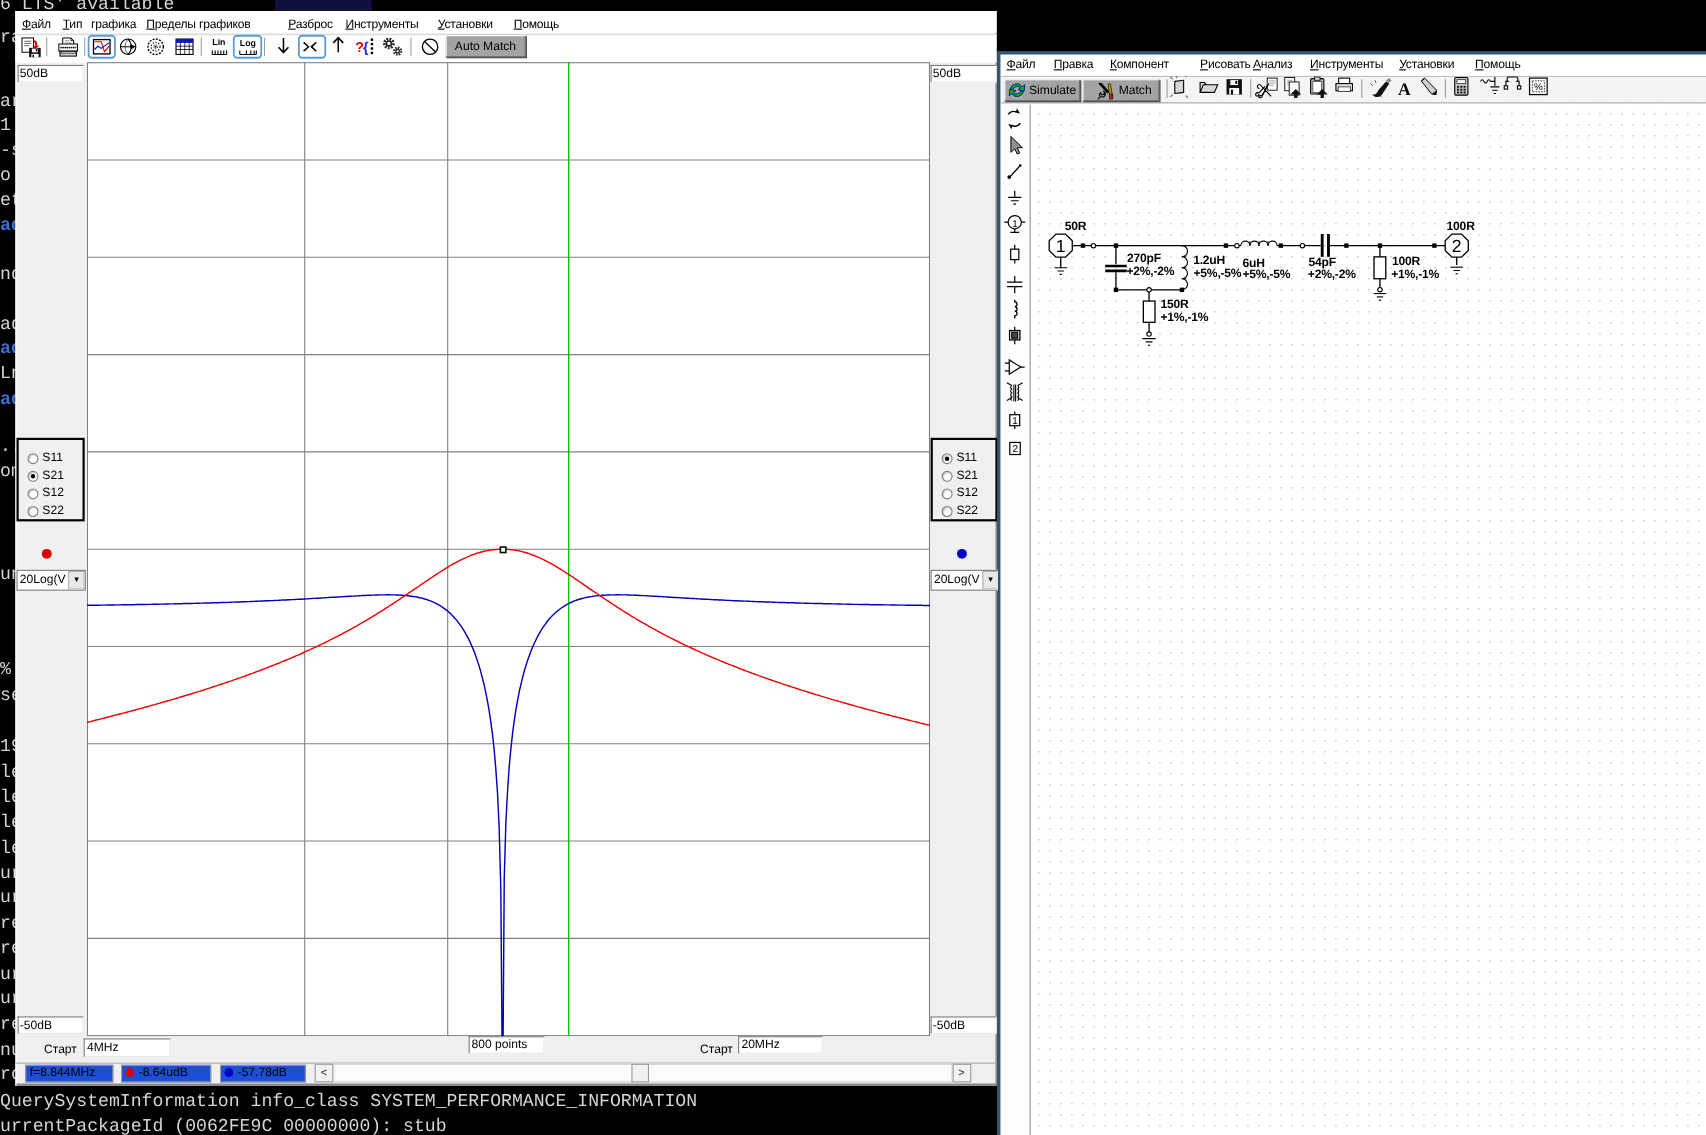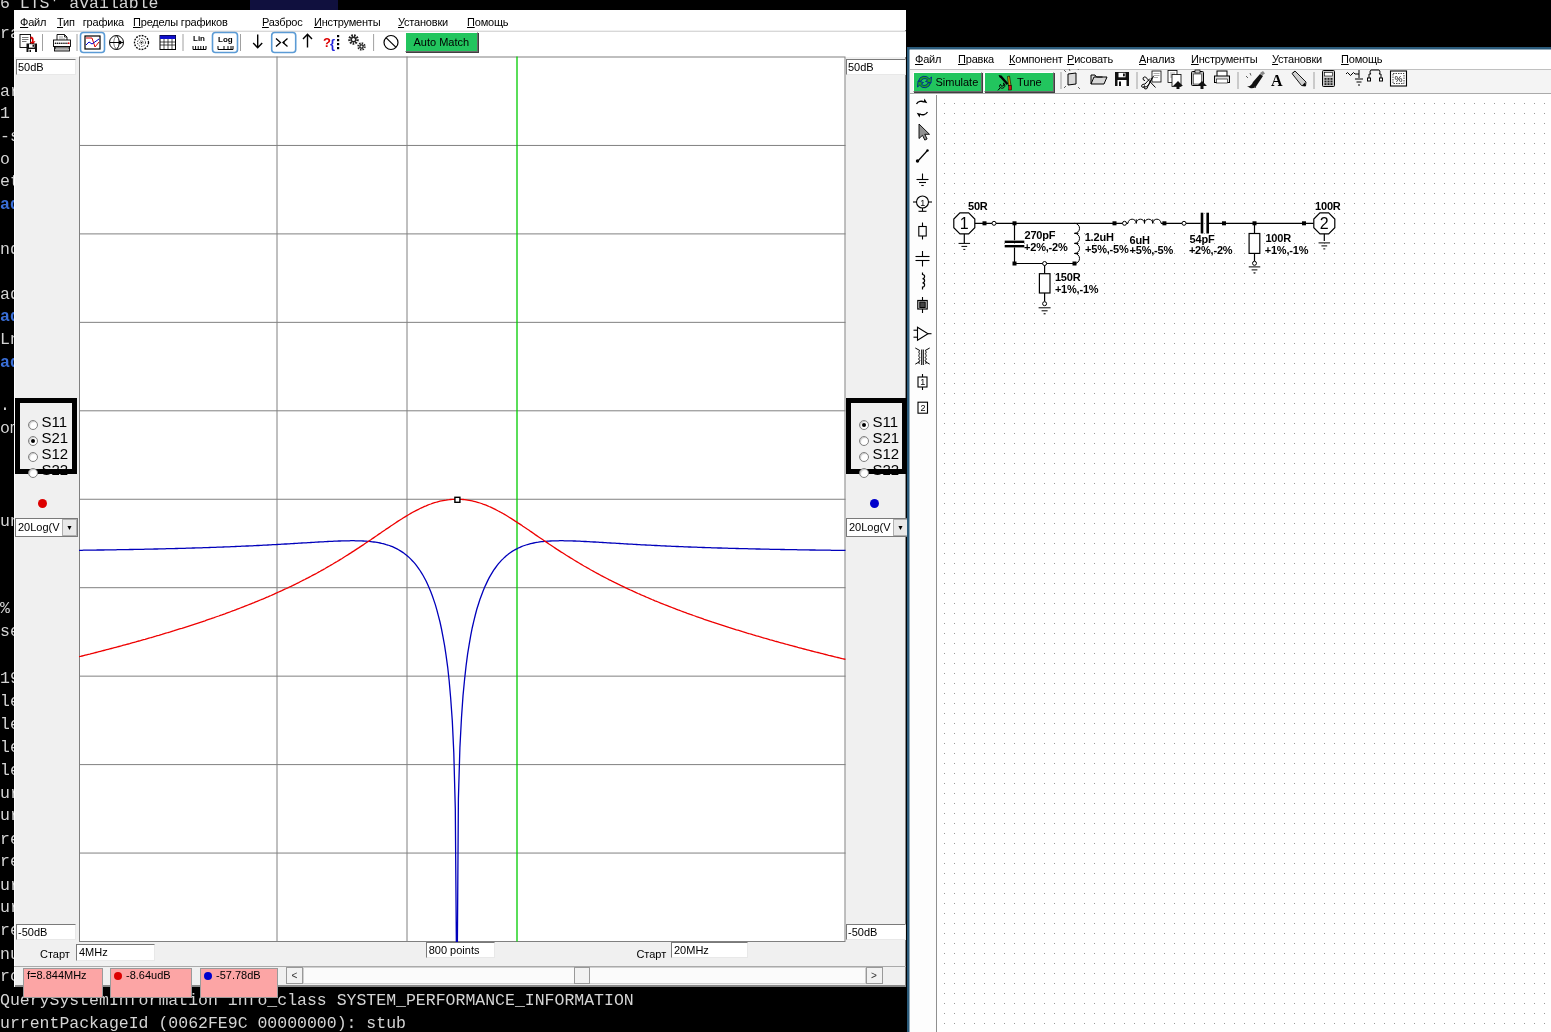--- a/index.html
+++ b/index.html
@@ -5,30 +5,30 @@
 font-family:"Liberation Sans",sans-serif}
 .abs {position:absolute}
 .tl {position:absolute;left:0;font-family:"Liberation Mono",monospace;font-size:16.5px;
 line-height:22.6px;color:#d4d4d4;white-space:pre}
 .tb {color:#3a6fd8;font-weight:bold}
 .win {position:absolute;background:#f0f0f0;box-shadow:inset 1px 1px 0 #fff,inset -1px -2px 0 #888;font-size:11px;color:#000}
 .win2 {position:absolute;background:#fff;box-shadow:inset 2.5px 2.5px 0 #2a5a7a;font-size:11px;color:#000}
 .mi {position:absolute;top:5.5px;font-size:11px;letter-spacing:-0.2px}
 .mi u {text-decoration:underline}
 .tbx {position:absolute;background:#fff;border:1px solid #7a7a7a;border-bottom-color:#e8e8e8;border-right-color:#e8e8e8;font-size:11px;line-height:15px}
-.grp {position:absolute;border:5px solid #000000;font-size:15px}
+.grp {position:absolute;border:2px solid #000000;font-size:11px}
 .rc {display:inline-block;width:10px;height:10px;border-radius:50%;background:#fff;border:1px solid #808080;box-shadow:inset 1px 1px 1px #c8c8c8;position:relative;vertical-align:-2px}
 .rdot {position:absolute;left:2px;top:2px;width:4px;height:4px;border-radius:50%;background:#000}
 .bdot {position:absolute;width:9px;height:9px;border-radius:50%;display:block}
 .cmb {position:absolute;width:63px;height:18.5px;background:#fff;border:1px solid #7a7a7a;font-size:11px;line-height:16px;padding-left:2px;overflow:hidden;white-space:nowrap}
 .cbtn {position:absolute;right:0;top:0;width:15px;height:16.5px;background:#e8e8e8;border:1px solid #b0b0b0;font-size:7px;text-align:center;line-height:15px}
-.sbox {position:absolute;height:30px;background:#fca5a5;border:1px solid #9a9a9a;font-size:11px;line-height:12px;padding-left:3px}
+.sbox {position:absolute;height:16px;background:#1d4ed8;border:1px solid #9a9a9a;font-size:11px;line-height:12px;padding-left:3px}
 .dot {display:inline-block;width:8px;height:8px;border-radius:50%;margin-right:4px;vertical-align:-1px}
 .scr {position:absolute;height:17px;background:#f2f2f2;border:1px solid #999;font-size:10px;line-height:15px;color:#333}
-.btn3d {position:absolute;background:#22c55e;border:1px solid;border-color:#fff #6a6a6a #6a6a6a #fff;box-shadow:1px 1px 0 #404040;font-size:11px;text-align:center}
+.btn3d {position:absolute;background:#a3a3a3;border:1px solid;border-color:#fff #6a6a6a #6a6a6a #fff;box-shadow:1px 1px 0 #404040;font-size:11px;text-align:center}
 .sl {position:absolute;font-size:11px;font-weight:bold;letter-spacing:-0.2px;white-space:pre}
 </style></head><body>
 <div class="tl" style="top:-7.5px">6 LTS' available</div>
 <div style="position:absolute;left:250px;top:0;width:88px;height:12px;background:#10103e"></div>
 <div class="tl" style="top:22.7px">ra</div>
 <div class="tl" style="top:80.7px">ar</div>
 <div class="tl" style="top:103.3px">1</div>
 <div class="tl" style="top:125.7px">-s</div>
 <div class="tl" style="top:148.7px">o</div>
 <div class="tl" style="top:171.3px">et</div>
@@ -229,28 +229,28 @@
 <div class="scr" style="left:272px;top:957px;width:17px;text-align:center">&lt;</div>
 <div class="abs" style="left:289px;top:957px;width:562.5px;height:17px;background:#fbfbfb;border:1px solid #d0d0d0"></div>
 <div class="scr" style="left:560px;top:957px;width:16px"></div>
 <div class="scr" style="left:851.5px;top:957px;width:17px;text-align:center">&gt;</div>
 </div>
 <div class="win2" style="left:907px;top:47px;width:644px;height:985px">
 <div class="abs" style="left:3px;top:3px;width:641px;height:19px;background:#fff"></div>
 <div class="mi" style="left:8px"><u>Ф</u>айл</div>
     <div class="mi" style="left:51px"><u>П</u>равка</div>
     <div class="mi" style="left:102px"><u>К</u>омпонент</div>
-    <div class="mi" style="left:160px"><u>Р</u>исовать</div>
+    <div class="mi" style="left:184px"><u>Р</u>исовать</div>
     <div class="mi" style="left:232px"><u>А</u>нализ</div>
     <div class="mi" style="left:284px"><u>И</u>нструменты</div>
     <div class="mi" style="left:365px"><u>У</u>становки</div>
     <div class="mi" style="left:434px"><u>П</u>омощь</div>
 <div class="abs" style="left:3px;top:22px;width:641px;height:25px;background:#f4f4f4;border-top:1px solid #c0c0c0;border-bottom:1px solid #aaa"></div>
 <div class="btn3d" style="left:5.5px;top:25px;width:69px;height:20px;line-height:19px;padding-left:22px;text-align:left">Simulate</div>
-<div class="btn3d" style="left:77px;top:25px;width:70px;height:20px;line-height:19px;padding-left:32px;text-align:left">Tune</div>
+<div class="btn3d" style="left:77px;top:25px;width:70px;height:20px;line-height:19px;padding-left:32px;text-align:left">Match</div>
 <svg class="abs" style="left:9px;top:27px" width="17" height="16" viewBox="0 0 17 16">
 <path d="M2.5 7 a6 6 0 0 1 10.8 -2.2 l2.2 -1.8 l-0.5 6 l-5.5 -1.5 l2.2 -1.6 a4 4 0 0 0 -6.8 1.4 z" fill="#18a818" stroke="#002299" stroke-width="0.9"></path>
 <path d="M14.5 9 a6 6 0 0 1 -10.8 2.2 l-2.2 1.8 l0.5 -6 l5.5 1.5 l-2.2 1.6 a4 4 0 0 0 6.8 -1.4 z" fill="#18a818" stroke="#002299" stroke-width="0.9"></path>
 </svg>
 <svg class="abs" style="left:90px;top:27px" width="17" height="17" viewBox="0 0 17 17">
 <path d="M2 1.5 l2.5 0 l7 8 l-1.8 1.6 l-7 -8 z" fill="#000"></path>
 <path d="M1.5 1 l1.5 3 l2 -1.8 z" fill="#000"></path>
 <path d="M10.5 2.5 l2 -0.5 l1.5 9.5 l-2.5 0.5 z" fill="#b8a000" stroke="#000" stroke-width="0.6"></path>
 <rect x="11.7" y="11.5" width="3" height="4.5" fill="#cc1111" stroke="#000" stroke-width="0.5"></rect>
 <path d="M2.5 12.5 a2.8 2.8 0 1 0 4 -3.5 l0.5 2.5 l-2.5 0.8 l-1 -2 a2.8 2.8 0 0 0 -1 2.2 m0.5 1.5 l-2 2.3" stroke="#000" fill="none" stroke-width="1"></path>

